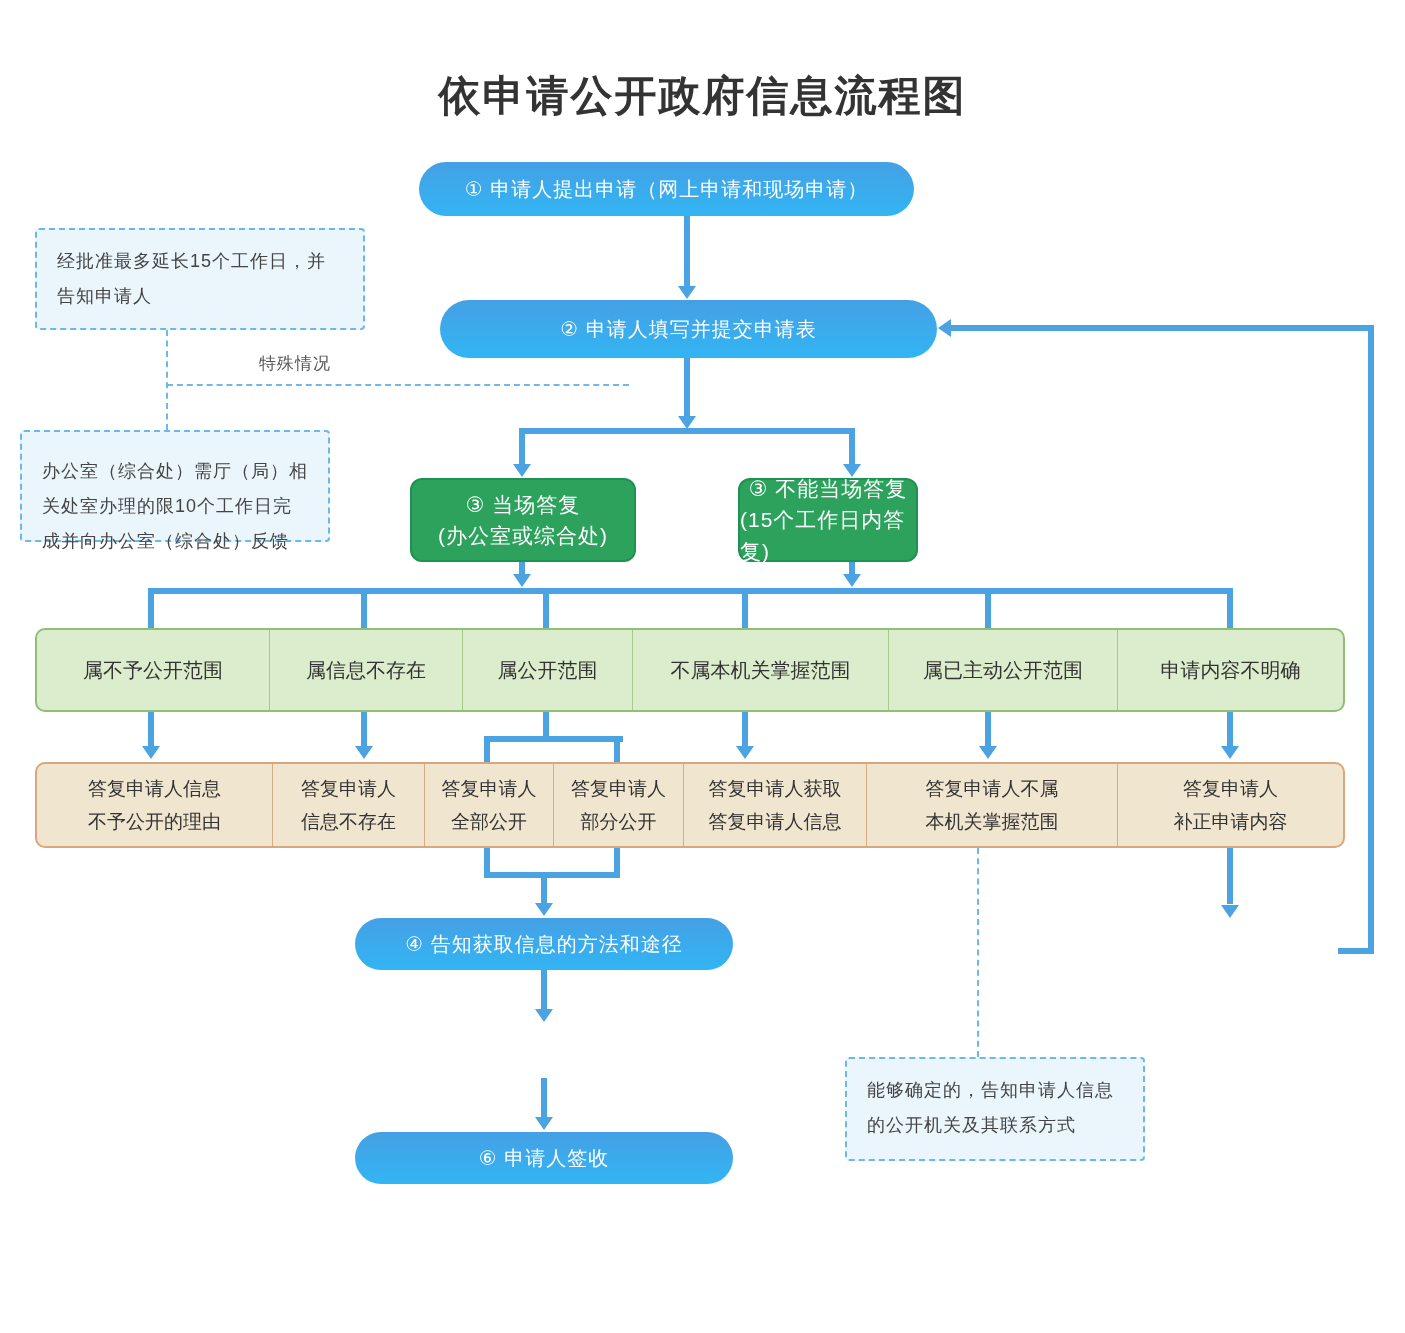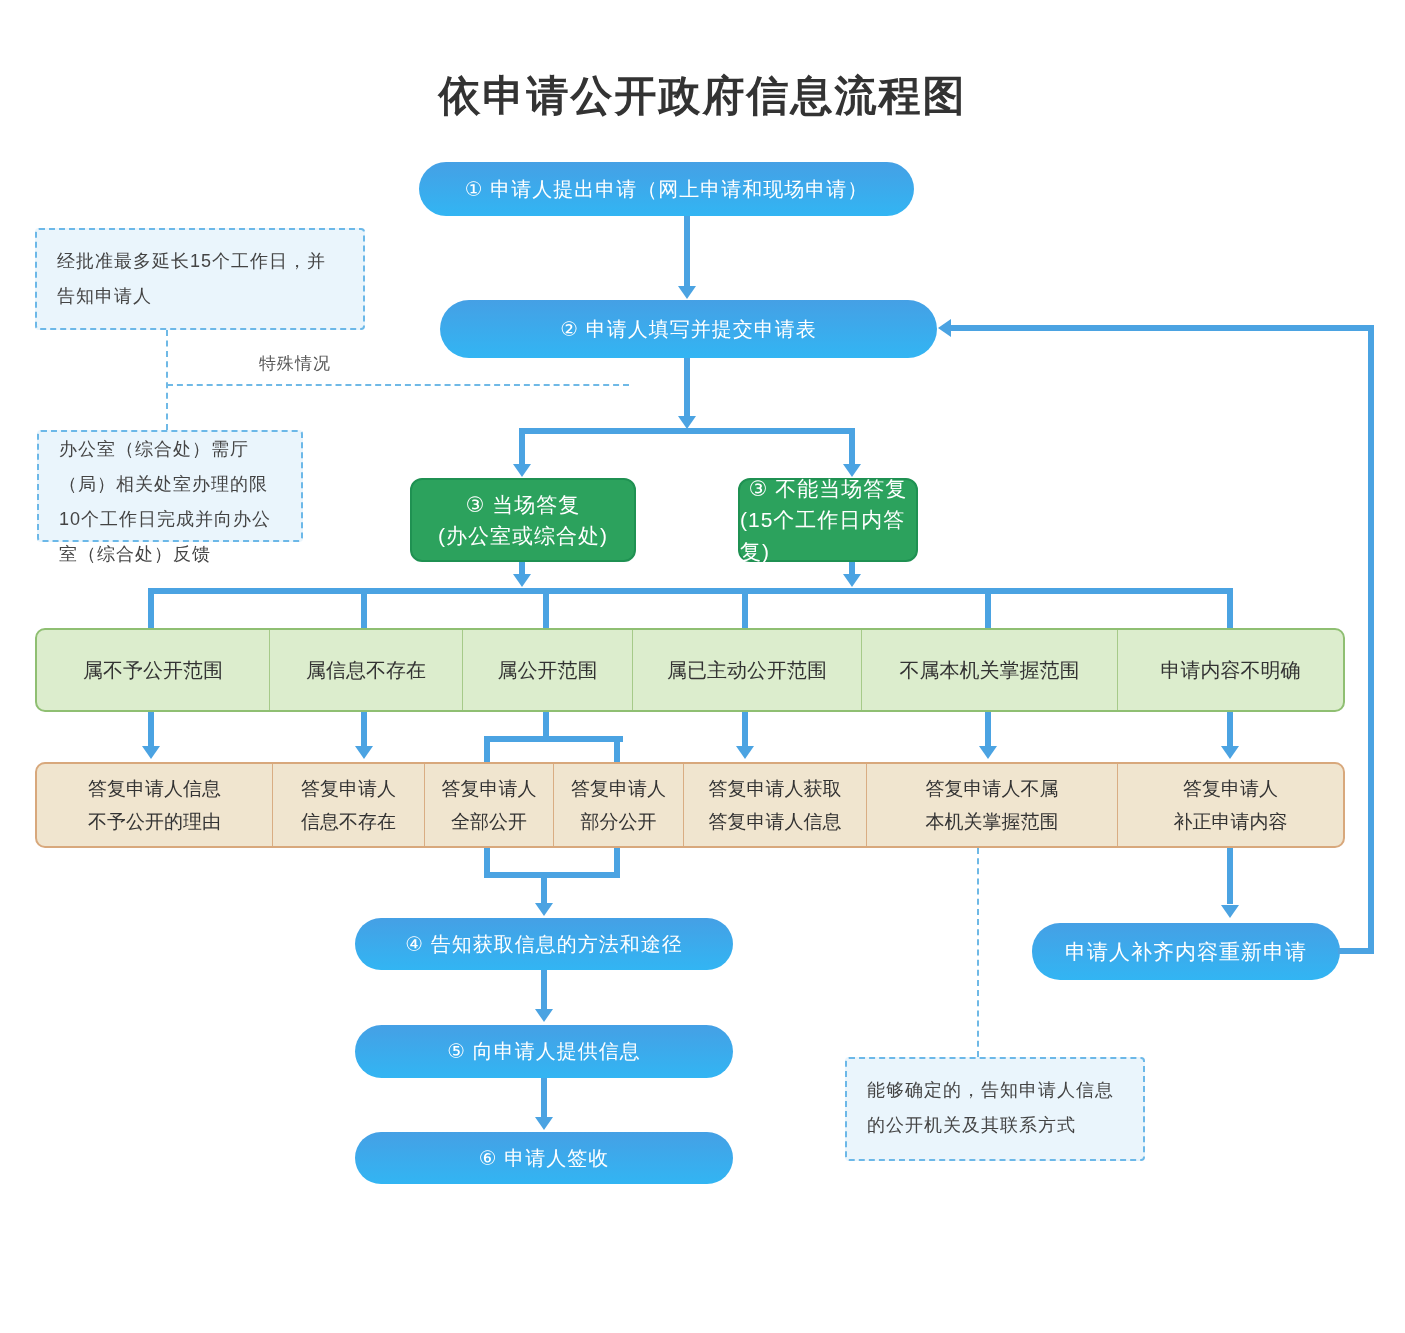--- a/index.html
+++ b/index.html
@@ -66,22 +66,22 @@
   <div class="vline" style="left:361px;top:592px;height:36px;"></div>
   <div class="vline" style="left:543px;top:592px;height:36px;"></div>
   <div class="vline" style="left:742px;top:592px;height:36px;"></div>
   <div class="vline" style="left:985px;top:592px;height:36px;"></div>
   <div class="vline" style="left:1227px;top:592px;height:36px;"></div>
 
   <div class="rowbox catrow" style="left:35px;top:628px;width:1310px;height:84px;">
     <div class="cell" style="flex:0 0 233px;">属不予公开范围</div>
     <div class="cell" style="flex:0 0 193px;">属信息不存在</div>
     <div class="cell" style="flex:0 0 170px;">属公开范围</div>
+    <div class="cell" style="flex:0 0 256px;">不属本机关掌握范围</div>
     <div class="cell" style="flex:0 0 229px;">属已主动公开范围</div>
-    <div class="cell" style="flex:0 0 256px;">不属本机关掌握范围</div>
     <div class="cell" style="flex:1;">申请内容不明确</div>
   </div>
 
   <div class="vline" style="left:148px;top:712px;height:34px;"></div>
   <div class="ah-d" style="left:142px;top:746px;"></div>
   <div class="vline" style="left:361px;top:712px;height:34px;"></div>
   <div class="ah-d" style="left:355px;top:746px;"></div>
 
   <div class="vline" style="left:543px;top:712px;height:28px;"></div>
   <div class="hline" style="left:484px;top:736px;width:139px;"></div>
@@ -127,36 +127,34 @@
 
   <div class="vline" style="left:484px;top:848px;height:30px;"></div>
   <div class="vline" style="left:614px;top:848px;height:30px;"></div>
   <div class="hline" style="left:484px;top:872px;width:136px;"></div>
   <div class="vline" style="left:541px;top:872px;height:31px;"></div>
   <div class="ah-d" style="left:535px;top:903px;"></div>
 
   <div class="pill" style="left:355px;top:918px;width:378px;height:52px;border-radius:26px;">④ 告知获取信息的方法和途径</div>
   <div class="vline" style="left:541px;top:970px;height:39px;"></div>
   <div class="ah-d" style="left:535px;top:1009px;"></div>
-  <div class="pill" style="left:355px;top:1025px;width:378px;height:53px;border-radius:27px;">⑤ 向申请人提供信息</div>
   <div class="vline" style="left:541px;top:1078px;height:39px;"></div>
   <div class="ah-d" style="left:535px;top:1117px;"></div>
   <div class="pill" style="left:355px;top:1132px;width:378px;height:52px;border-radius:26px;">⑥ 申请人签收</div>
 
   <div class="vline" style="left:1227px;top:848px;height:56px;"></div>
   <div class="ah-d" style="left:1221px;top:905px;"></div>
-  <div class="pill" style="left:1032px;top:923px;width:308px;height:57px;border-radius:28px;font-size:21px;">申请人补齐内容重新申请</div>
 
   <div class="hline" style="left:1338px;top:948px;width:36px;"></div>
   <div class="vline" style="left:1368px;top:325px;height:629px;"></div>
   <div class="hline" style="left:950px;top:325px;width:424px;"></div>
   <div class="ah-l" style="left:938px;top:319px;"></div>
 
   <div class="dash-v" style="left:166px;top:330px;height:100px;"></div>
   <div class="dash-h" style="left:167px;top:384px;width:462px;"></div>
   <div class="speclabel" style="left:230px;top:352px;width:130px;">特殊情况</div>
   <div class="dash-v" style="left:977px;top:848px;height:209px;"></div>
 
   <div class="callout" style="left:35px;top:228px;width:330px;height:102px;">经批准最多延长15个工作日，并告知申请人</div>
-  <div class="callout" style="left:37px;top:430px;width:266px;height:112px;padding-top:0;">办公室（综合处）需厅（局）相关处室办理的限10个工作日完成并向办公室（综合处）反馈</div>
+  <div class="callout" style="left:20px;top:430px;width:310px;height:112px;padding-top:22px;">办公室（综合处）需厅（局）相关处室办理的限10个工作日完成并向办公室（综合处）反馈</div>
   <div class="callout" style="left:845px;top:1057px;width:300px;height:104px;">能够确定的，告知申请人信息的公开机关及其联系方式</div>
 
 </div>
 
 </body></html>

